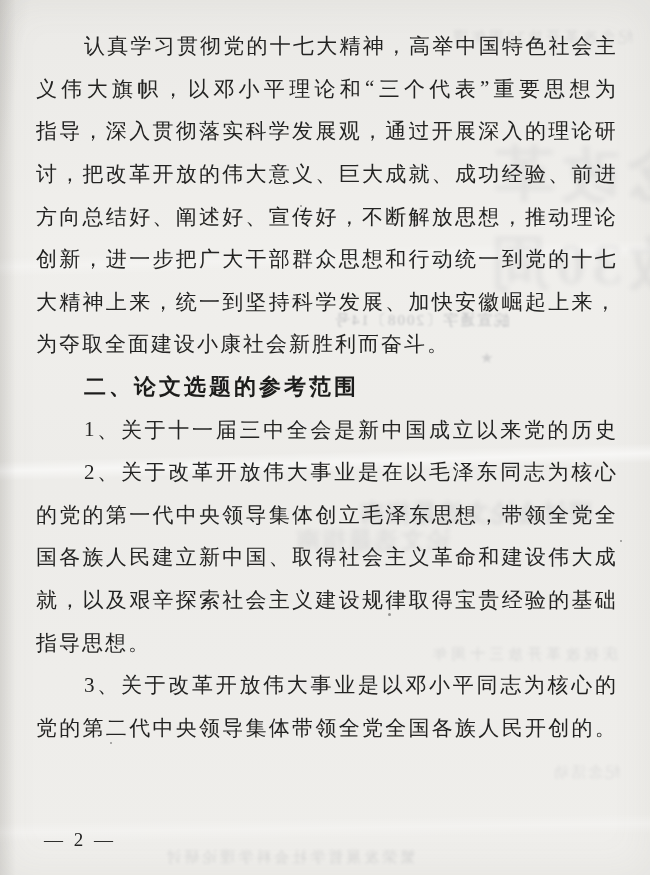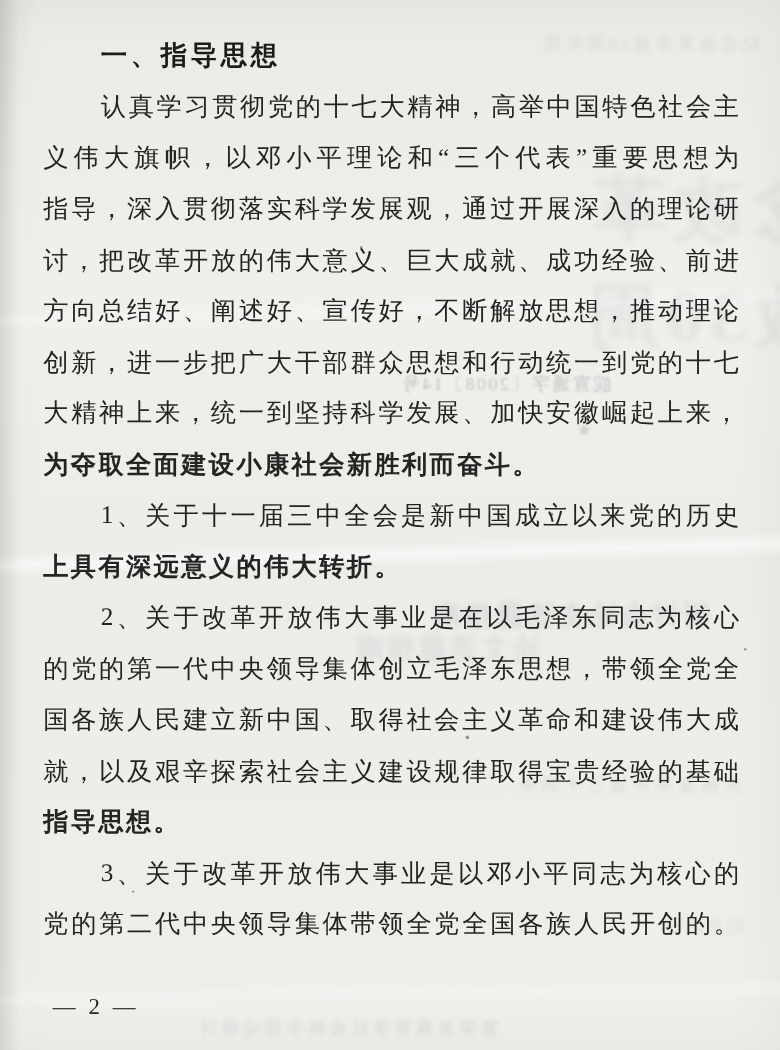--- a/index.html
+++ b/index.html
@@ -42,21 +42,21 @@
   .speck{position:absolute;background:#4a4a48;border-radius:50%;opacity:.55;}
   
   .text-layer{position:absolute;inset:0;z-index:2;padding:25px 0 0 36px;box-sizing:border-box;}
   .line{
     width:580px;height:42.6px;display:flex;align-items:center;
     color:#242423;font-size:21px;
   }
   .jline{justify-content:space-between;}
   .jline span{display:block;}
   .indent{padding-left:48px;box-sizing:content-box;width:532px;}
-  .nline{letter-spacing:2px;font-weight:bold;}
+  .nline{letter-spacing:2px;}
   .hline{font-weight:bold;font-size:22px;letter-spacing:3px;color:#1c1c1b;}
   .page-number{
     position:absolute;left:44px;top:829px;z-index:2;
     font-size:19px;letter-spacing:3px;color:#242423;
   }
 </style>
 </head>
 <body>
 
 <div class="page">
@@ -79,21 +79,20 @@
   <div class="bleed" style="left:163px;top:848px;font-size:15px;letter-spacing:3px;opacity:.16;">繁荣发展哲学社会科学理论研讨</div>
   <div class="speck" style="left:458px;top:427px;width:3px;height:3px;"></div>
   <div class="speck" style="left:388px;top:613px;width:3px;height:3px;"></div>
   <div class="speck" style="left:300px;top:205px;width:2px;height:2px;"></div>
   <div class="speck" style="left:560px;top:92px;width:2px;height:2px;"></div>
   <div class="speck" style="left:110px;top:742px;width:2px;height:2px;"></div>
   <div class="speck" style="left:620px;top:540px;width:2px;height:2px;"></div>
 </div>
 
 <div class="text-layer">
-  <div class="line hline indent">一、指导思想</div>
   <div class="line jline indent">
       <span>认</span>
       <span>真</span>
       <span>学</span>
       <span>习</span>
       <span>贯</span>
       <span>彻</span>
       <span>党</span>
       <span>的</span>
       <span>十</span>
@@ -267,20 +266,21 @@
       <span>快</span>
       <span>安</span>
       <span>徽</span>
       <span>崛</span>
       <span>起</span>
       <span>上</span>
       <span>来</span>
       <span>，</span>
     </div>
   <div class="line nline">为夺取全面建设小康社会新胜利而奋斗。</div>
+  <div class="line hline indent">二、论文选题的参考范围</div>
   <div class="line jline indent">
       <span>1</span>
       <span>、</span>
       <span>关</span>
       <span>于</span>
       <span>十</span>
       <span>一</span>
       <span>届</span>
       <span>三</span>
       <span>中</span>
@@ -292,21 +292,20 @@
       <span>国</span>
       <span>成</span>
       <span>立</span>
       <span>以</span>
       <span>来</span>
       <span>党</span>
       <span>的</span>
       <span>历</span>
       <span>史</span>
     </div>
-  <div class="line nline">上具有深远意义的伟大转折。</div>
   <div class="line jline indent">
       <span>2</span>
       <span>、</span>
       <span>关</span>
       <span>于</span>
       <span>改</span>
       <span>革</span>
       <span>开</span>
       <span>放</span>
       <span>伟</span>

